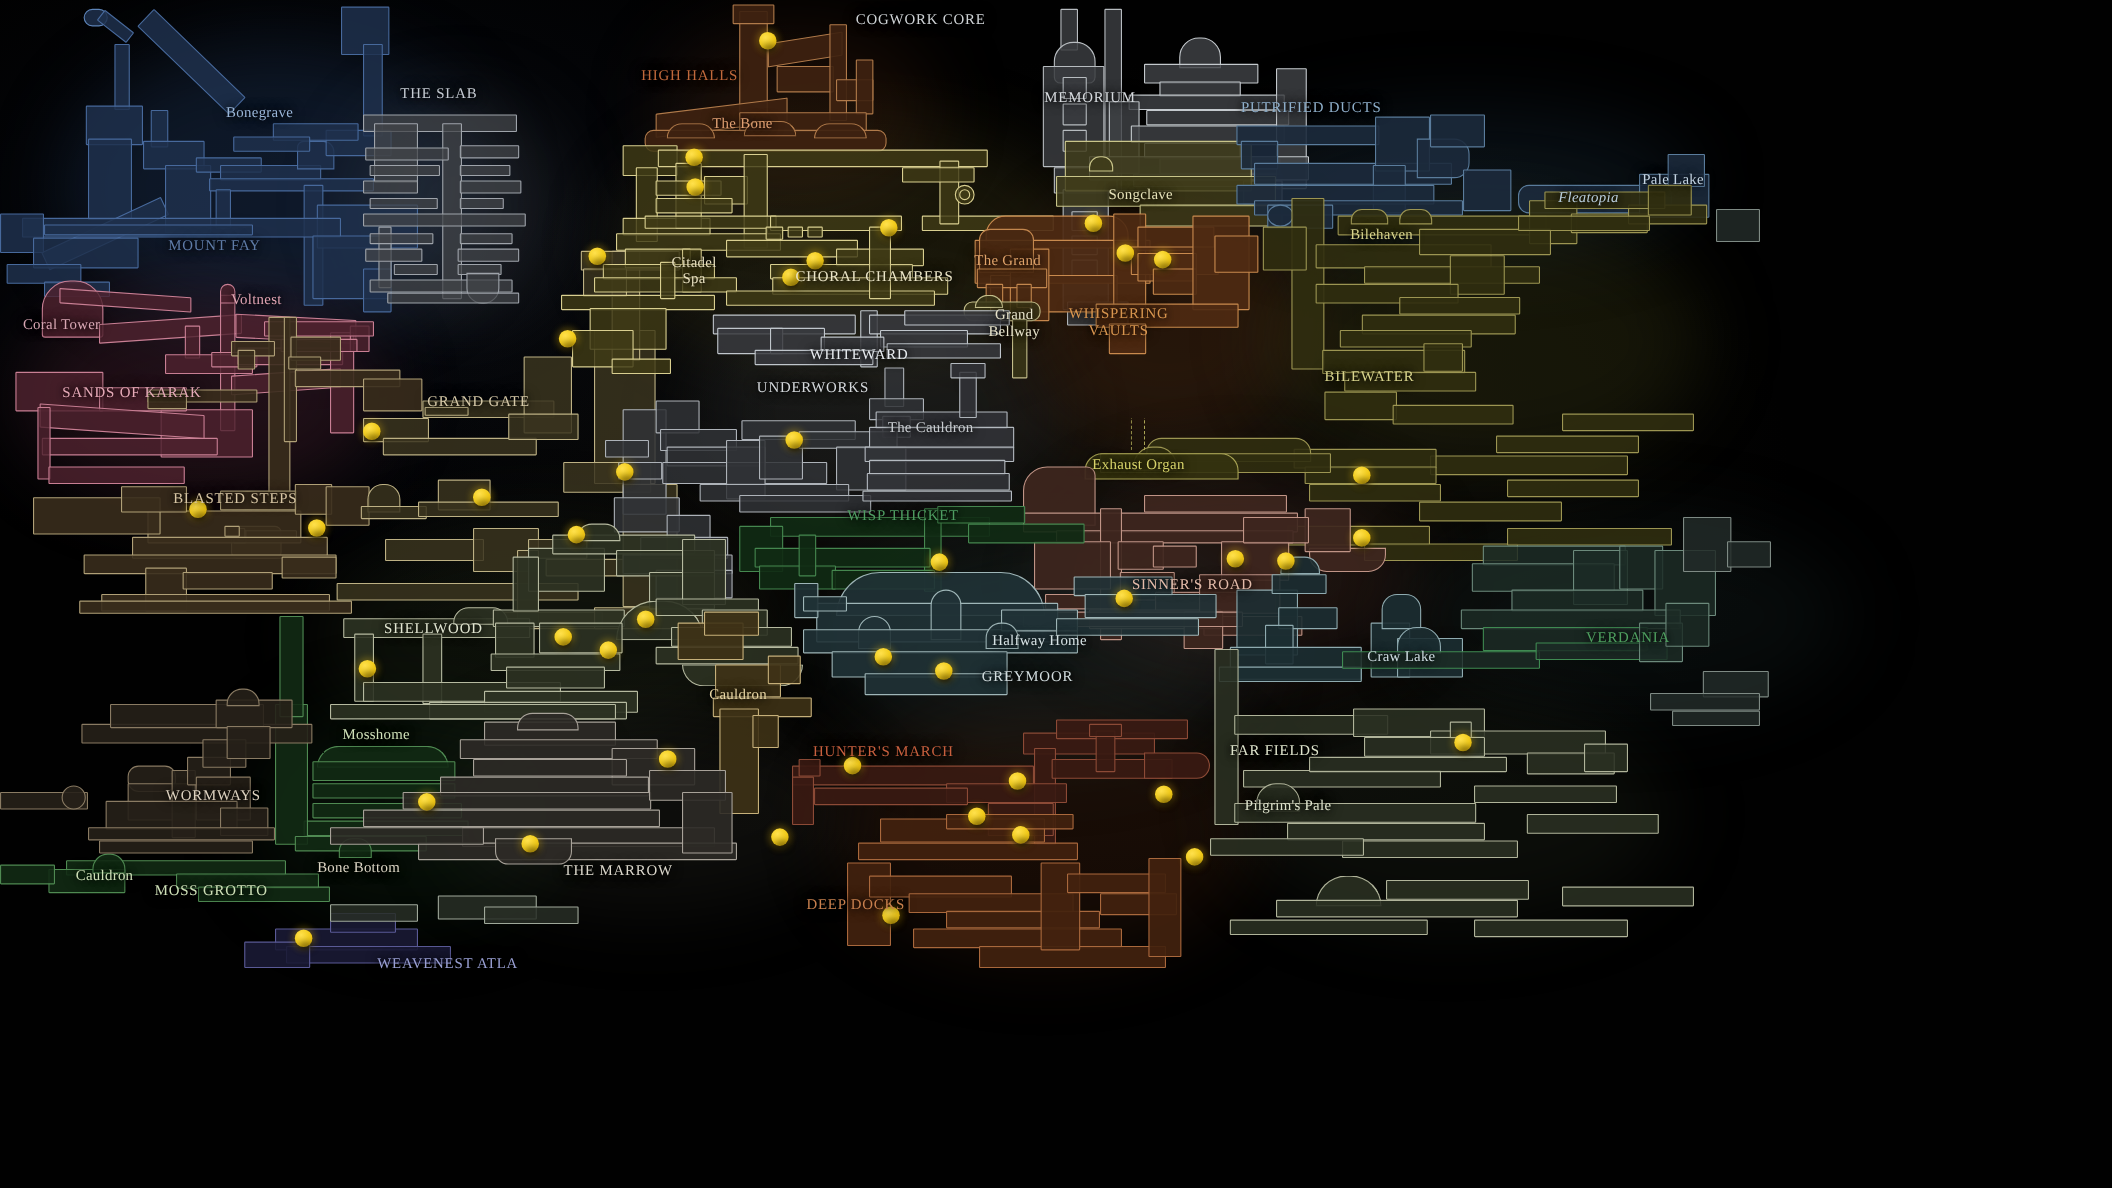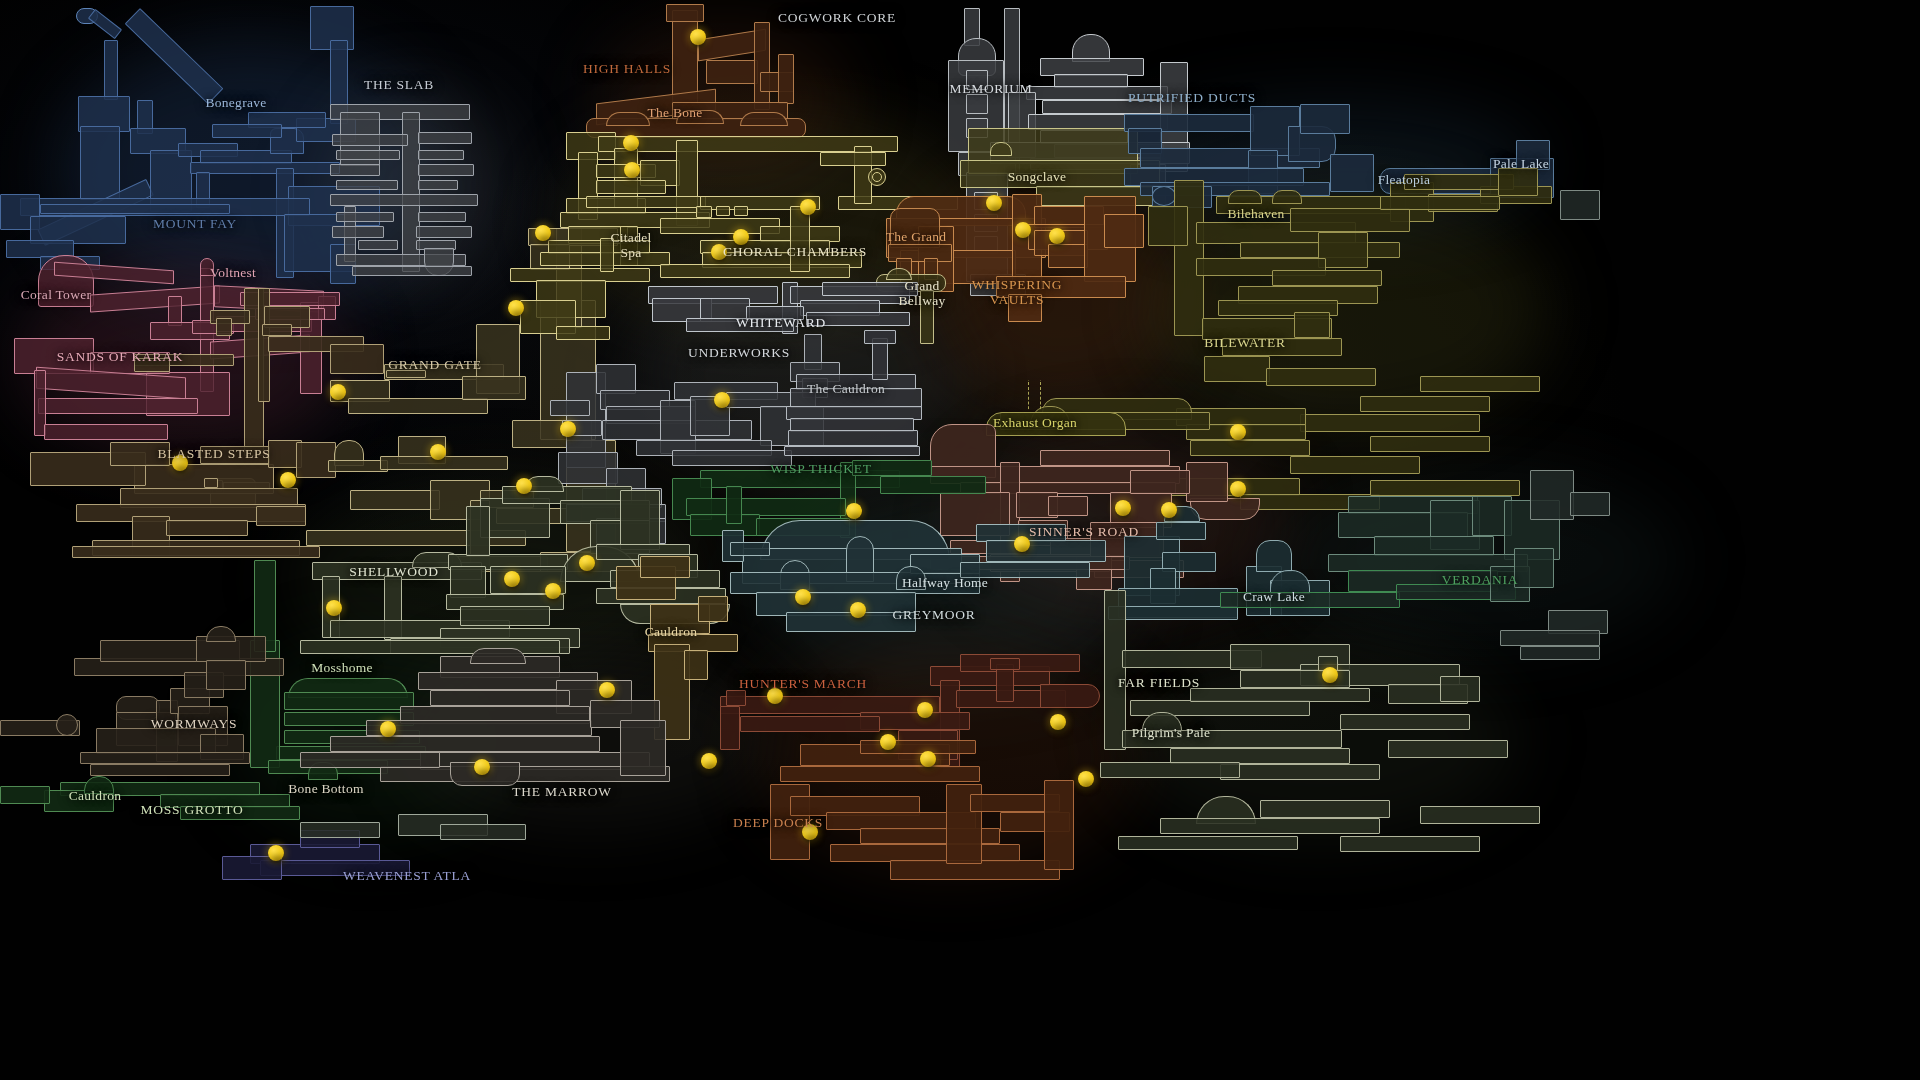--- a/index.html
+++ b/index.html
@@ -829,21 +829,21 @@
       <div class="lbl major" style="left: 1017px; top: 293px; color: rgb(217, 150, 79);">
         <div>WHISPERING</div>
         <div>VAULTS</div>
       </div>
       <div class="lbl minor" style="left: 1035px; top: 423px; color: rgb(216, 212, 106);">
         <div>Exhaust Organ</div>
       </div>
       <div class="lbl major" style="left: 1192px; top: 98px; color: rgb(143, 176, 204);">
         <div>PUTRIFIED DUCTS</div>
       </div>
-      <div class="lbl minor" style="left: 1404px; top: 180px; color: rgb(184, 204, 220);">
+      <div class="lbl minor" style="left: 1444px; top: 180px; color: rgb(184, 204, 220); font-style: italic;">
         <div>Fleatopia</div>
       </div>
       <div class="lbl minor" style="left: 1521px; top: 164px; color: rgb(196, 212, 226);">
         <div>Pale Lake</div>
       </div>
       <div class="lbl minor" style="left: 1256px; top: 214px; color: rgb(216, 212, 140);">
         <div>Bilehaven</div>
       </div>
       <div class="lbl major" style="left: 1245px; top: 343px; color: rgb(216, 212, 140);">
         <div>BILEWATER</div>

